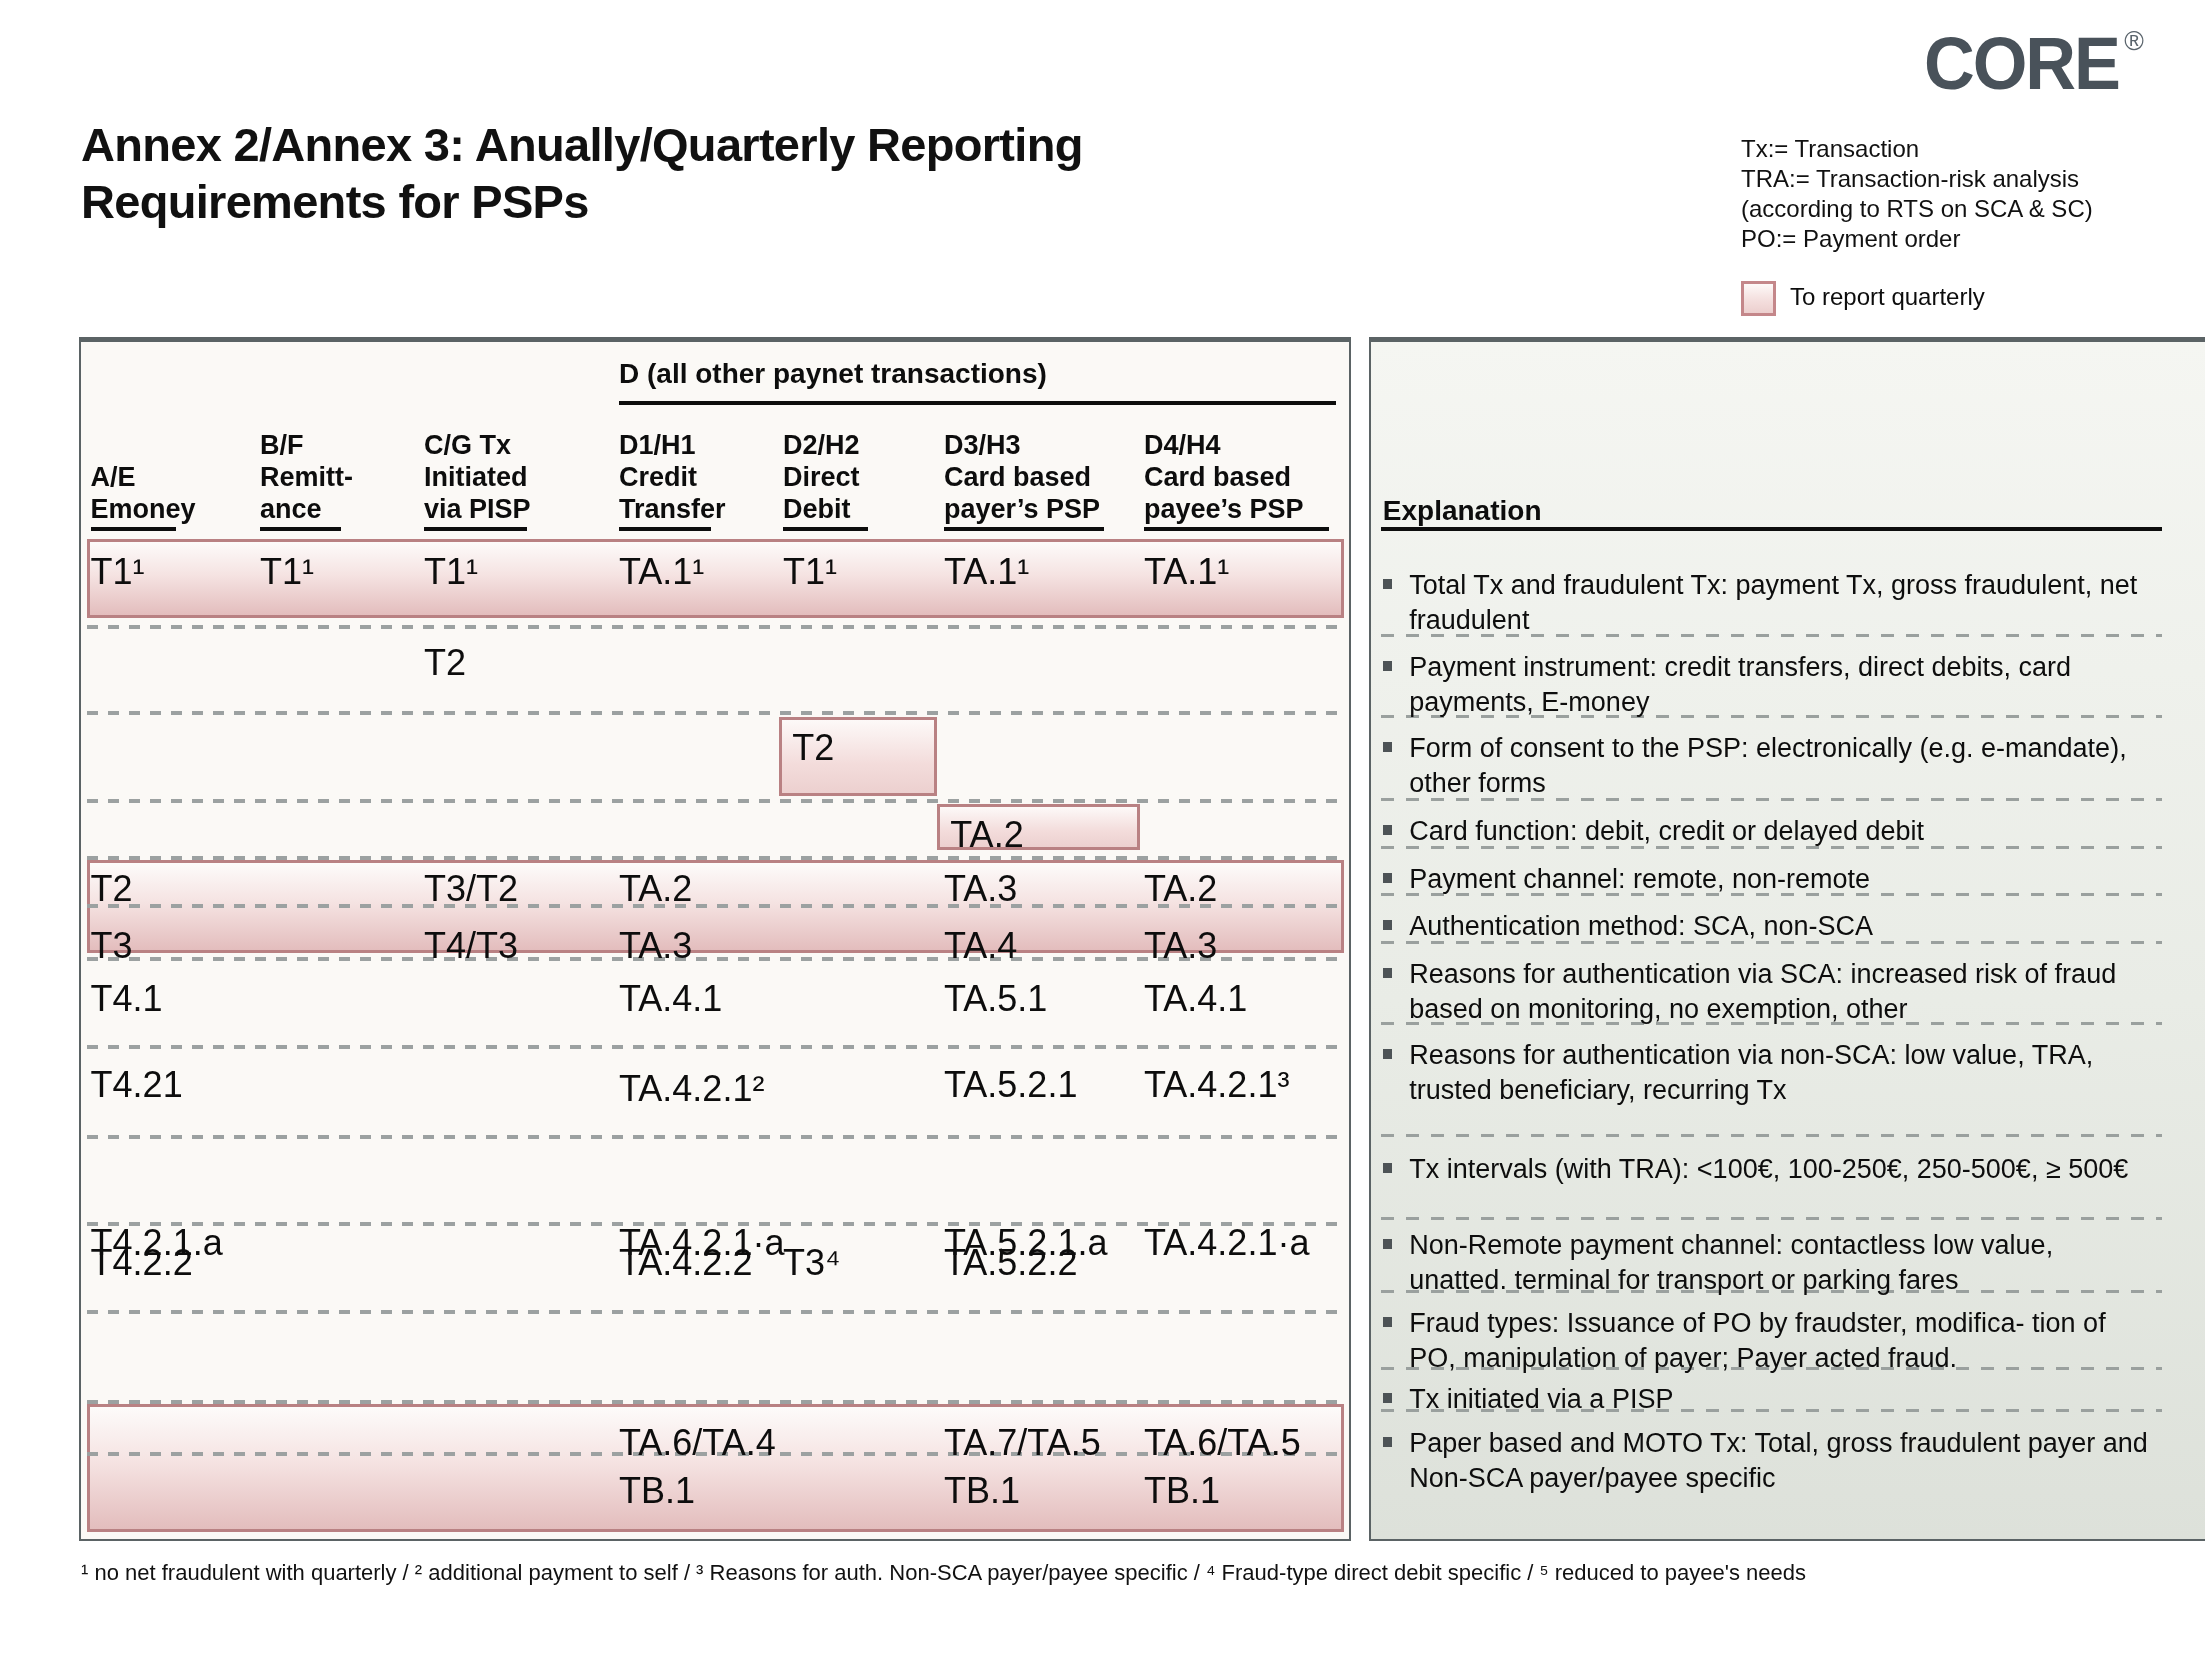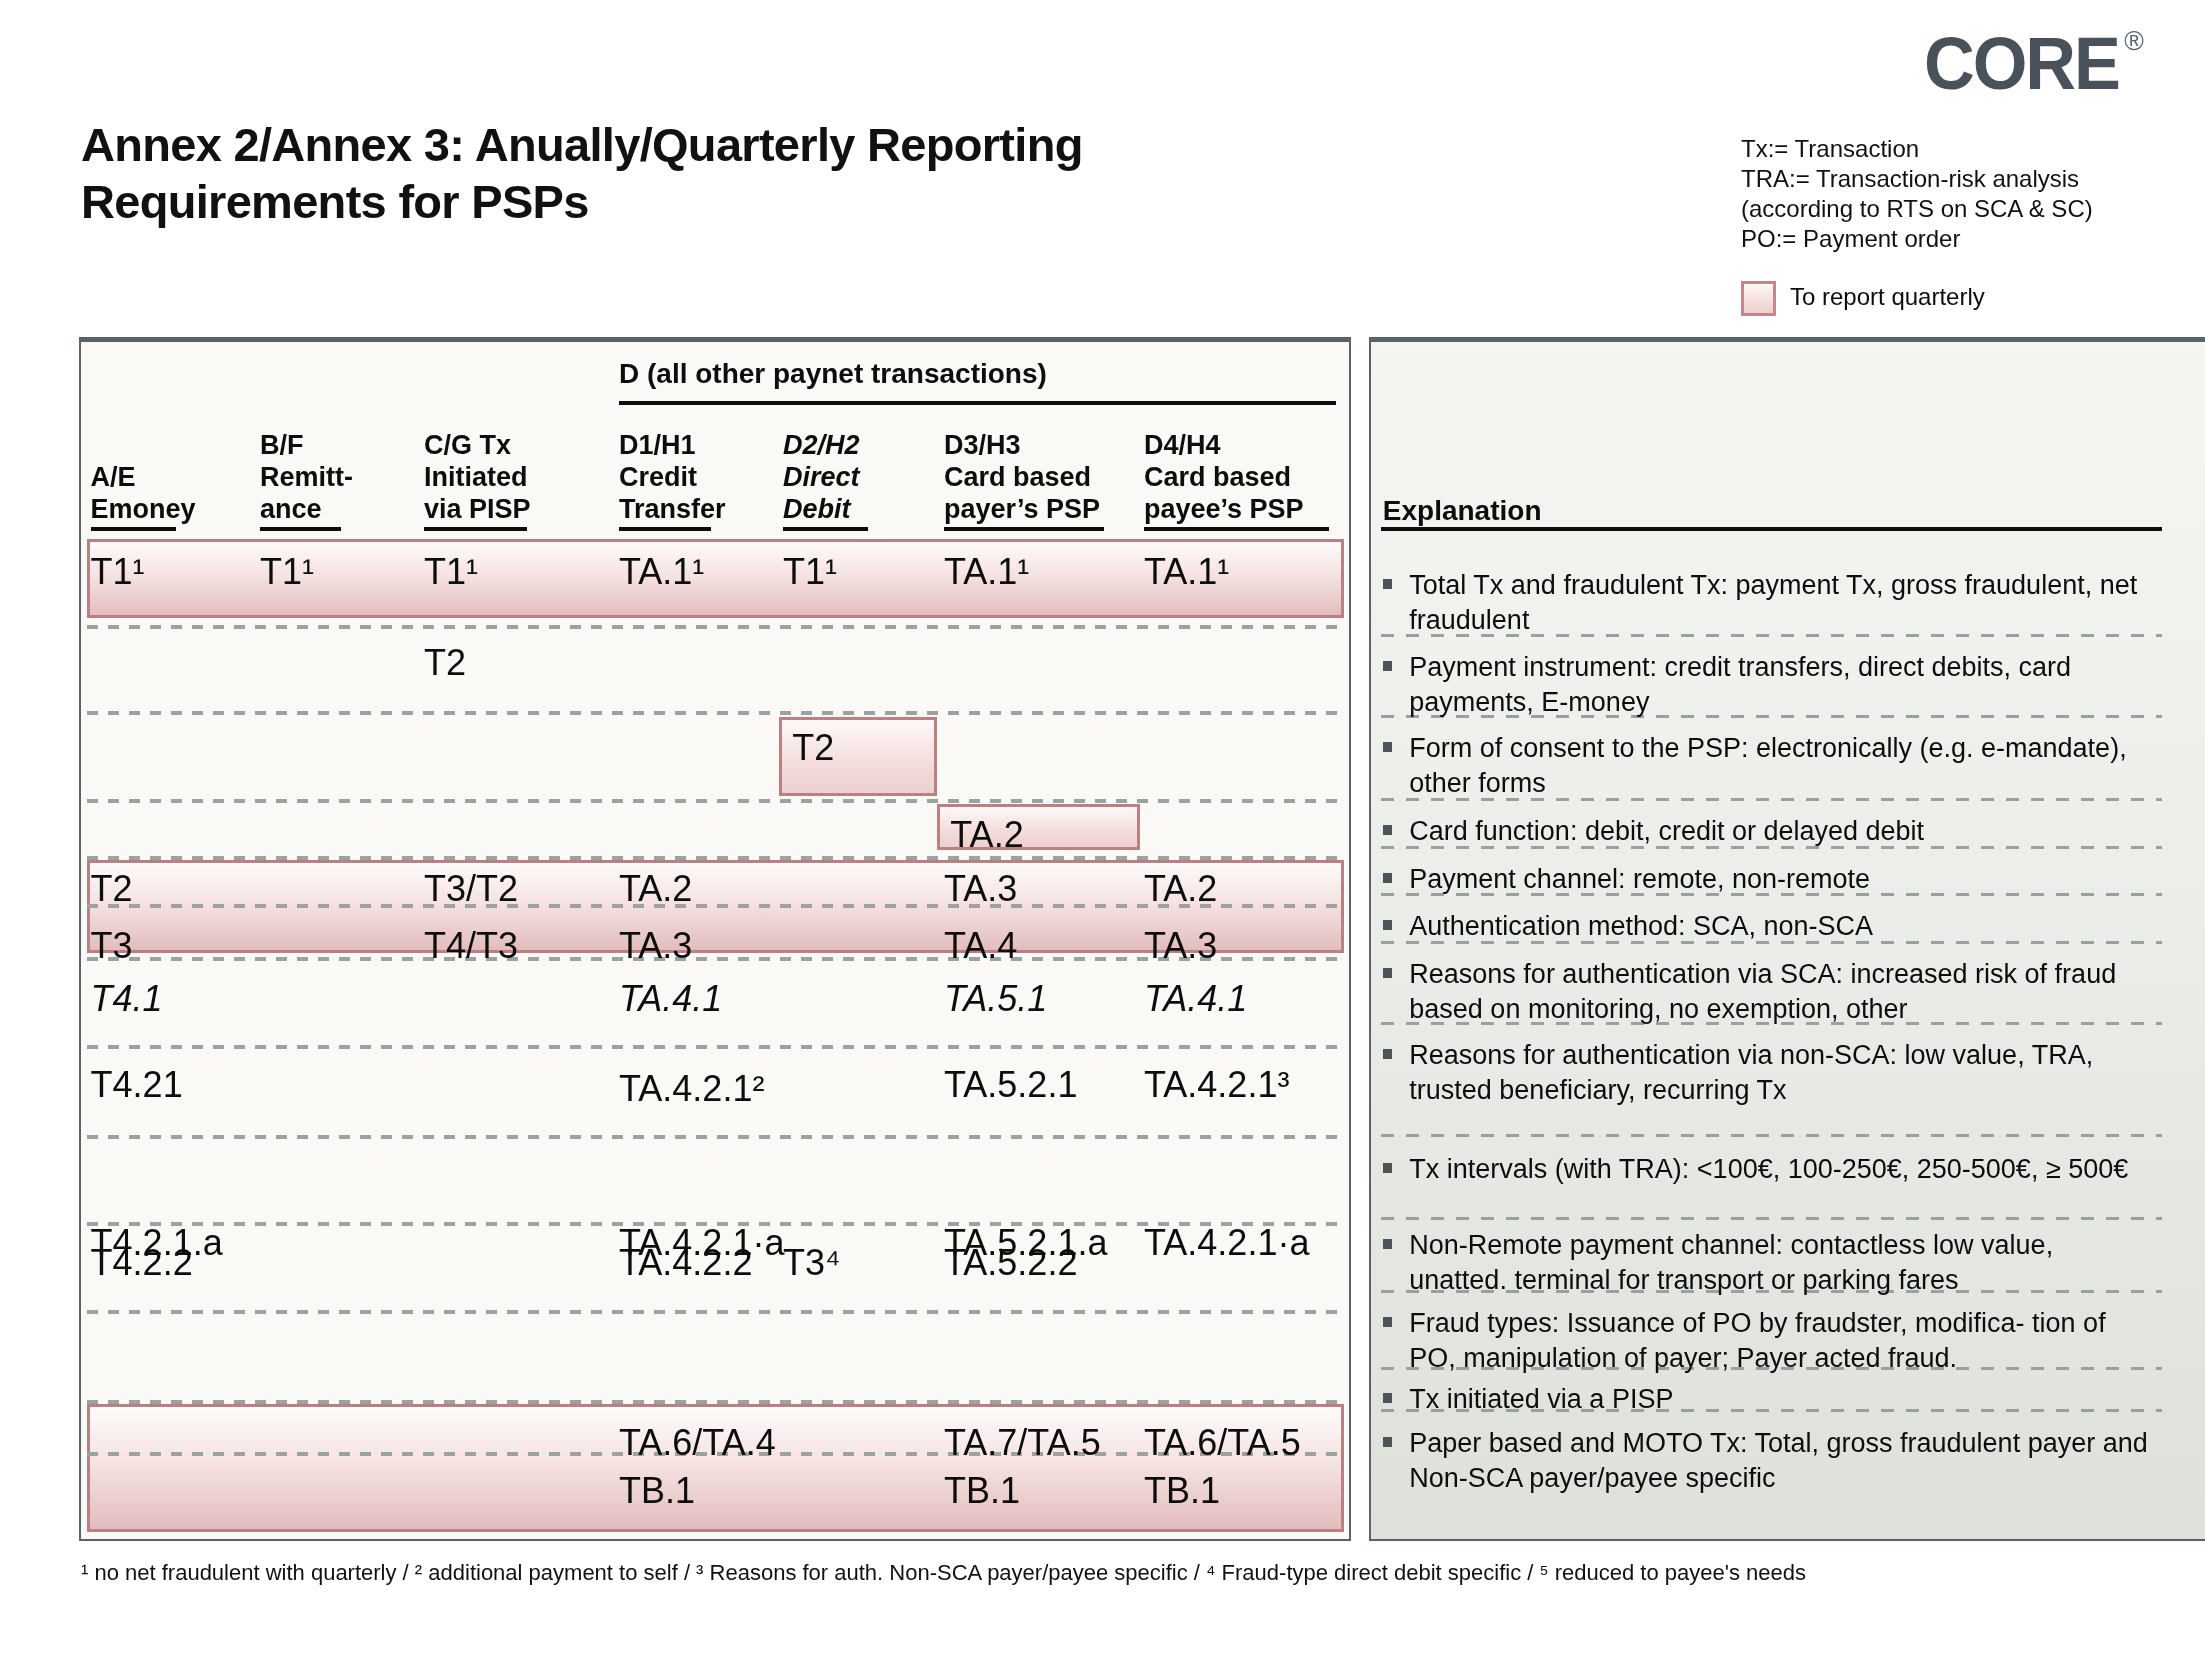--- a/index.html
+++ b/index.html
@@ -133,21 +133,21 @@
       <div style="position: static;">Initiated</div>
       <div style="position: static;">via PISP</div>
     </div>
     <div class="col-underline" style="left: 343px; width: 103px; z-index: 2;"></div>
     <div class="col-header" style="left: 538px; top: 87px; z-index: 2;">
       <div style="position: static;">D1/H1</div>
       <div style="position: static;">Credit</div>
       <div style="position: static;">Transfer</div>
     </div>
     <div class="col-underline" style="left: 538px; width: 92px; z-index: 2;"></div>
-    <div class="col-header" style="left: 702px; top: 87px; z-index: 2; font-style: italic;">
+    <div class="col-header" style="left: 702px; top: 87px; z-index: 2;">
       <div style="position: static;">D2/H2</div>
       <div style="position: static;">Direct</div>
       <div style="position: static;">Debit</div>
     </div>
     <div class="col-underline" style="left: 702px; width: 85px; z-index: 2;"></div>
     <div class="col-header" style="left: 863px; top: 87px; z-index: 2;">
       <div style="position: static;">D3/H3</div>
       <div style="position: static;">Card based</div>
       <div style="position: static;">payer’s PSP</div>
     </div>
@@ -189,21 +189,21 @@
       <div class="cell" style="left: 863px; top: 0px;">TA.3</div>
       <div class="cell" style="left: 1063px; top: 0px;">TA.2</div>
     </div>
     <div class="trow" style="top: 583px; z-index: 2;">
       <div class="cell" style="left: 9.6px; top: 0px;">T3</div>
       <div class="cell" style="left: 343px; top: 0px;">T4/T3</div>
       <div class="cell" style="left: 538px; top: 0px;">TA.3</div>
       <div class="cell" style="left: 863px; top: 0px;">TA.4</div>
       <div class="cell" style="left: 1063px; top: 0px;">TA.3</div>
     </div>
-    <div class="trow" style="top: 636px; z-index: 2; font-style: italic;">
+    <div class="trow" style="top: 636px; z-index: 2;">
       <div class="cell" style="left: 9.6px; top: 0px;">T4.1</div>
       <div class="cell" style="left: 538px; top: 0px;">TA.4.1</div>
       <div class="cell" style="left: 863px; top: 0px;">TA.5.1</div>
       <div class="cell" style="left: 1063px; top: 0px;">TA.4.1</div>
     </div>
     <div class="trow" style="top: 722px; z-index: 2;">
       <div class="cell" style="left: 9.6px; top: 0px;">T4.21</div>
       <div class="cell" style="left: 538px; top: 4px;">TA.4.2.1²</div>
       <div class="cell" style="left: 863px; top: 0px;">TA.5.2.1</div>
       <div class="cell" style="left: 1063px; top: 0px;">TA.4.2.1³</div>

